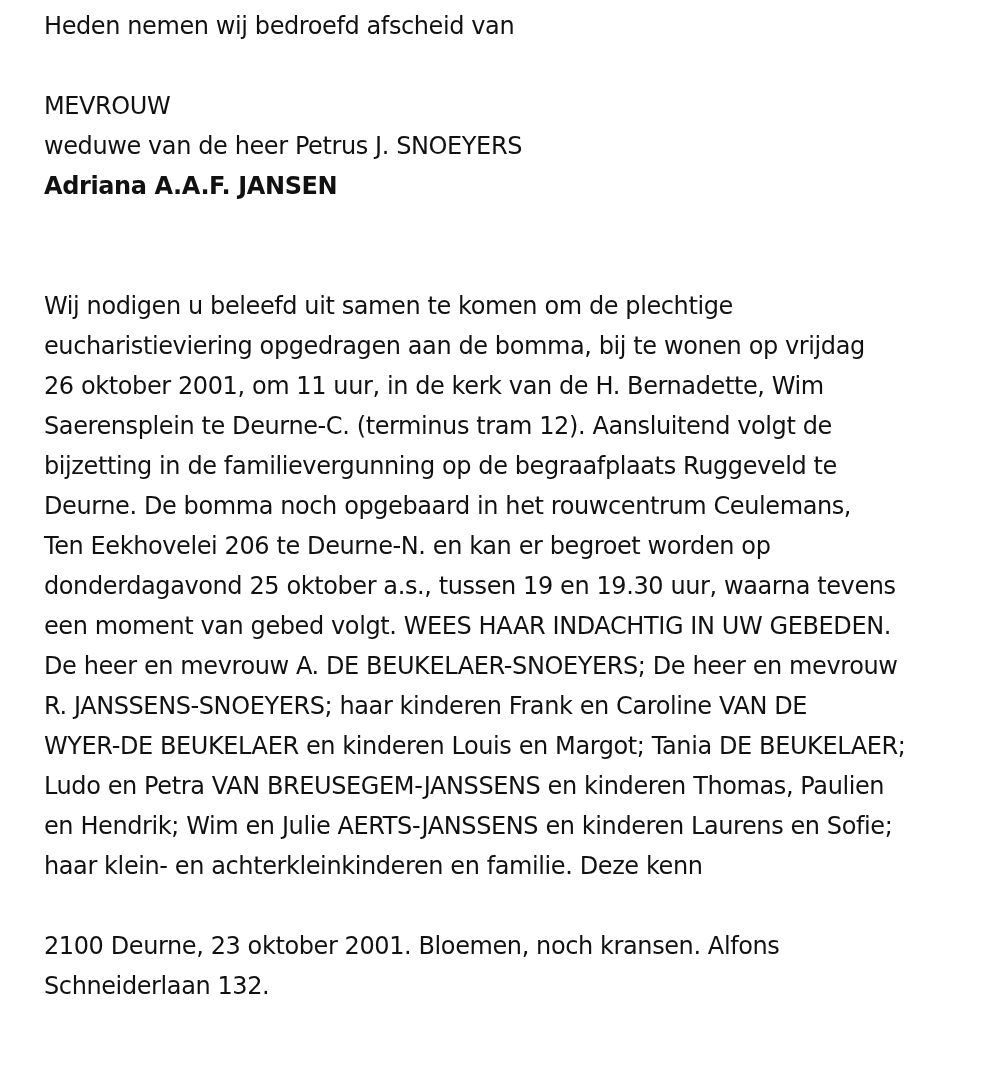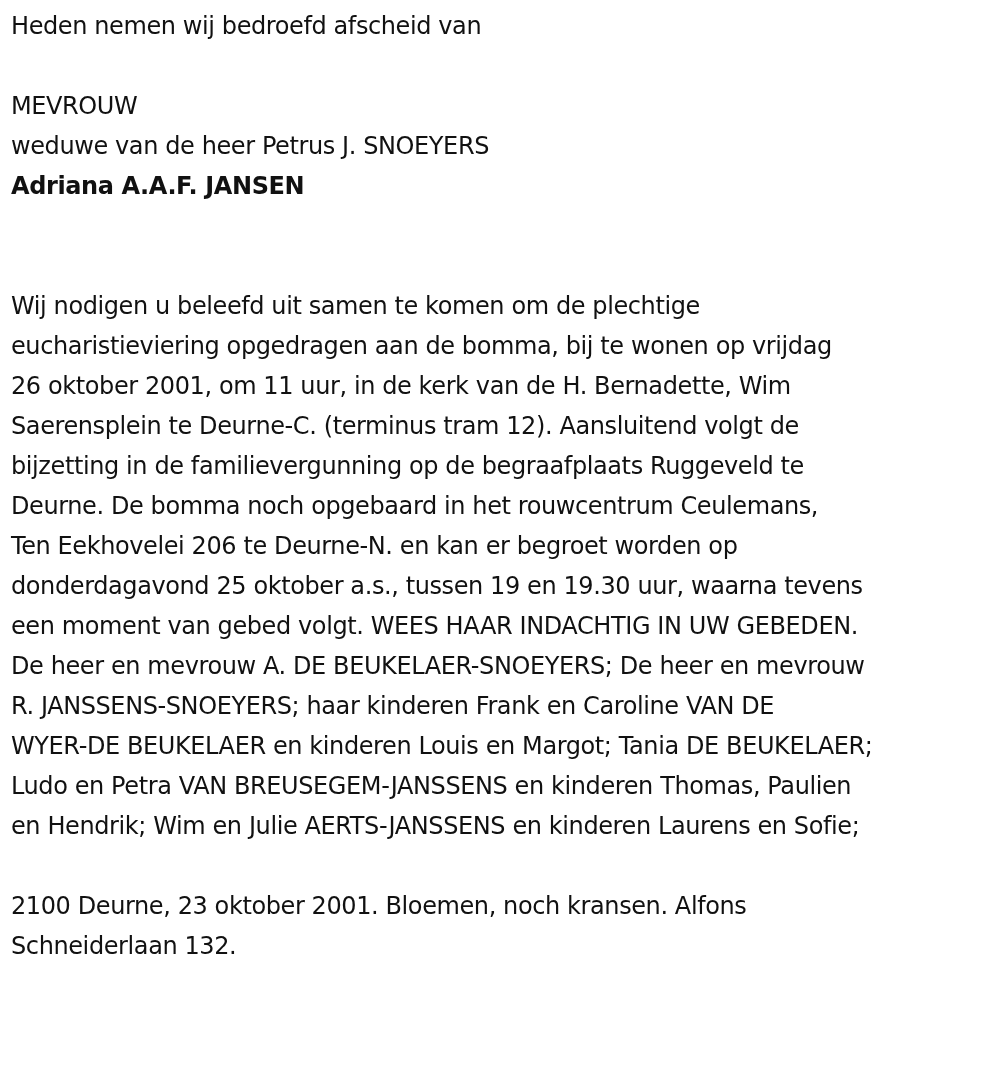--- a/index.html
+++ b/index.html
@@ -18,20 +18,21 @@
     }
     .page {
       position: relative;
       padding: 6px 0 0 11px;
     }
     .line {
       display: block;
       height: 40px;
       line-height: 40px;
       white-space: nowrap;
+      margin-left: 33px;
     }
     .gap {
       display: block;
       height: 40px;
     }
     .bold {
       font-weight: bold;
     }
     .cross {
       font-weight: bold;
@@ -56,19 +57,20 @@
     <span class="line">bijzetting in de familievergunning op de begraafplaats Ruggeveld te</span>
     <span class="line">Deurne. De bomma noch opgebaard in het rouwcentrum Ceulemans,</span>
     <span class="line">Ten Eekhovelei 206 te Deurne-N. en kan er begroet worden op</span>
     <span class="line">donderdagavond 25 oktober a.s., tussen 19 en 19.30 uur, waarna tevens</span>
     <span class="line">een moment van gebed volgt. WEES HAAR INDACHTIG IN UW GEBEDEN.</span>
     <span class="line">De heer en mevrouw A. DE BEUKELAER-SNOEYERS; De heer en mevrouw</span>
     <span class="line">R. JANSSENS-SNOEYERS; haar kinderen Frank en Caroline VAN DE</span>
     <span class="line">WYER-DE BEUKELAER en kinderen Louis en Margot; Tania DE BEUKELAER;</span>
     <span class="line">Ludo en Petra VAN BREUSEGEM-JANSSENS en kinderen Thomas, Paulien</span>
     <span class="line">en Hendrik; Wim en Julie AERTS-JANSSENS en kinderen Laurens en Sofie;</span>
+    <span class="line">haar klein- en achterkleinkinderen en familie. Deze kenn</span>
   </div>
   <span class="gap"></span>
   <div>
     <span class="line">2100 Deurne, 23 oktober 2001. Bloemen, noch kransen. Alfons</span>
     <span class="line">Schneiderlaan 132.</span>
   </div>
 </div>
 
 </body></html>

